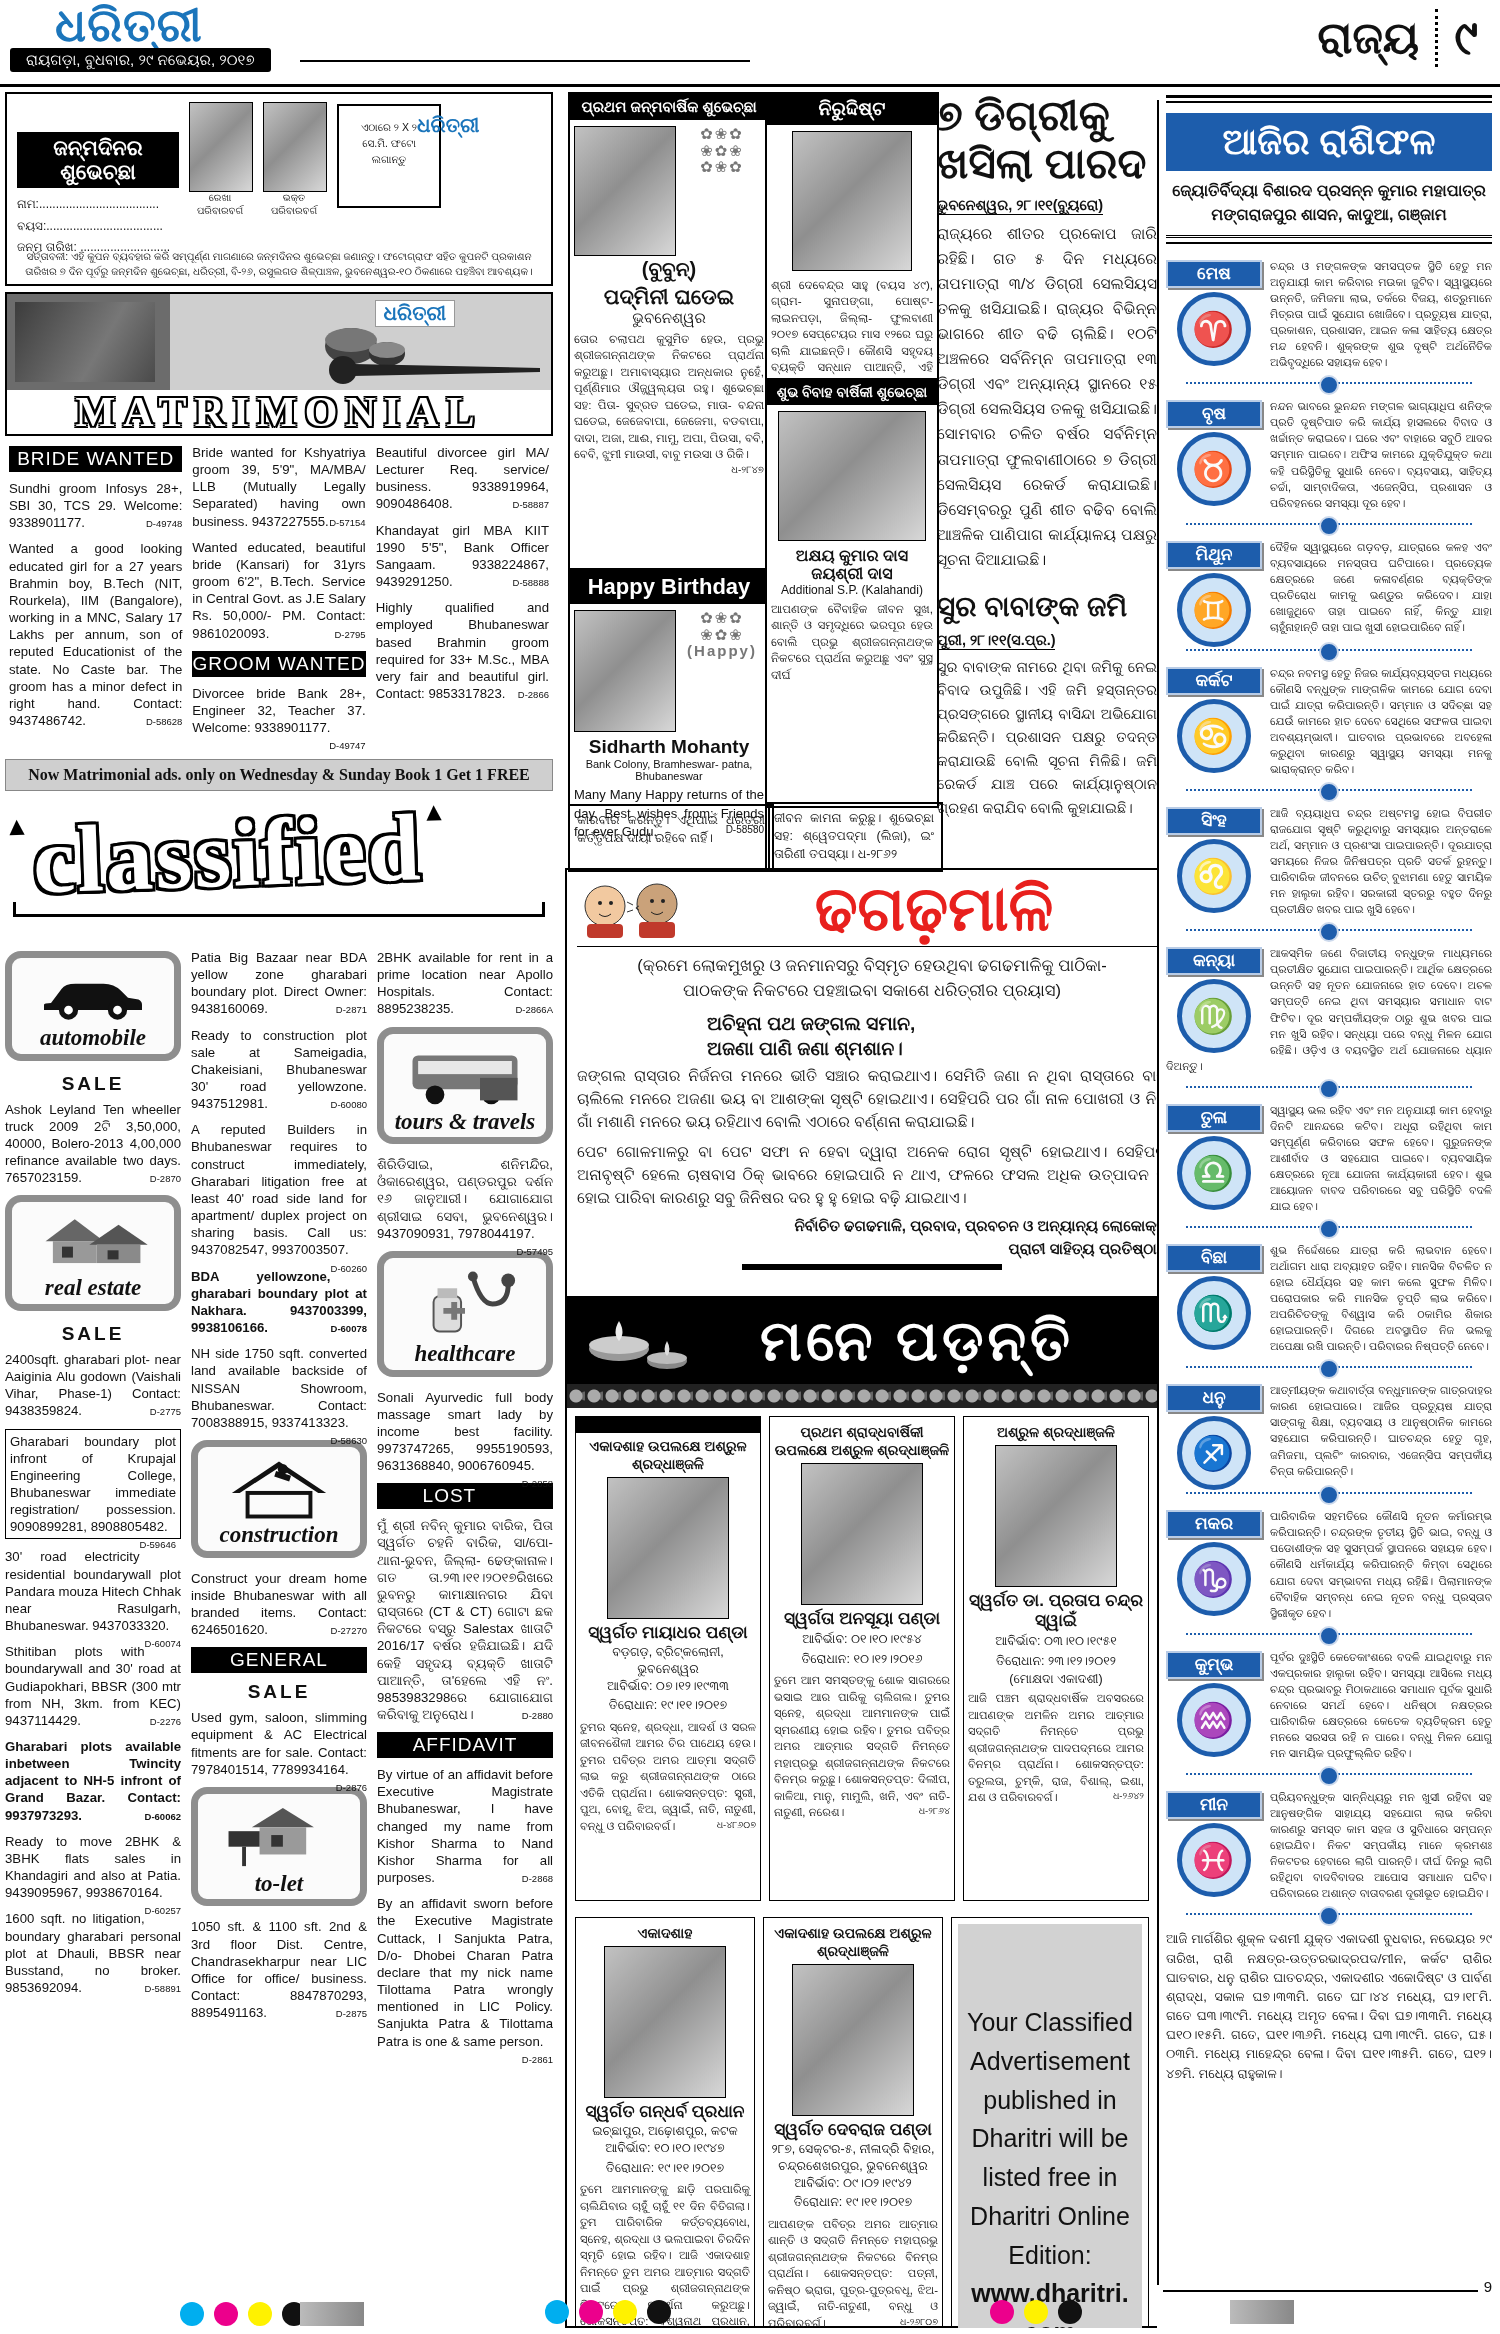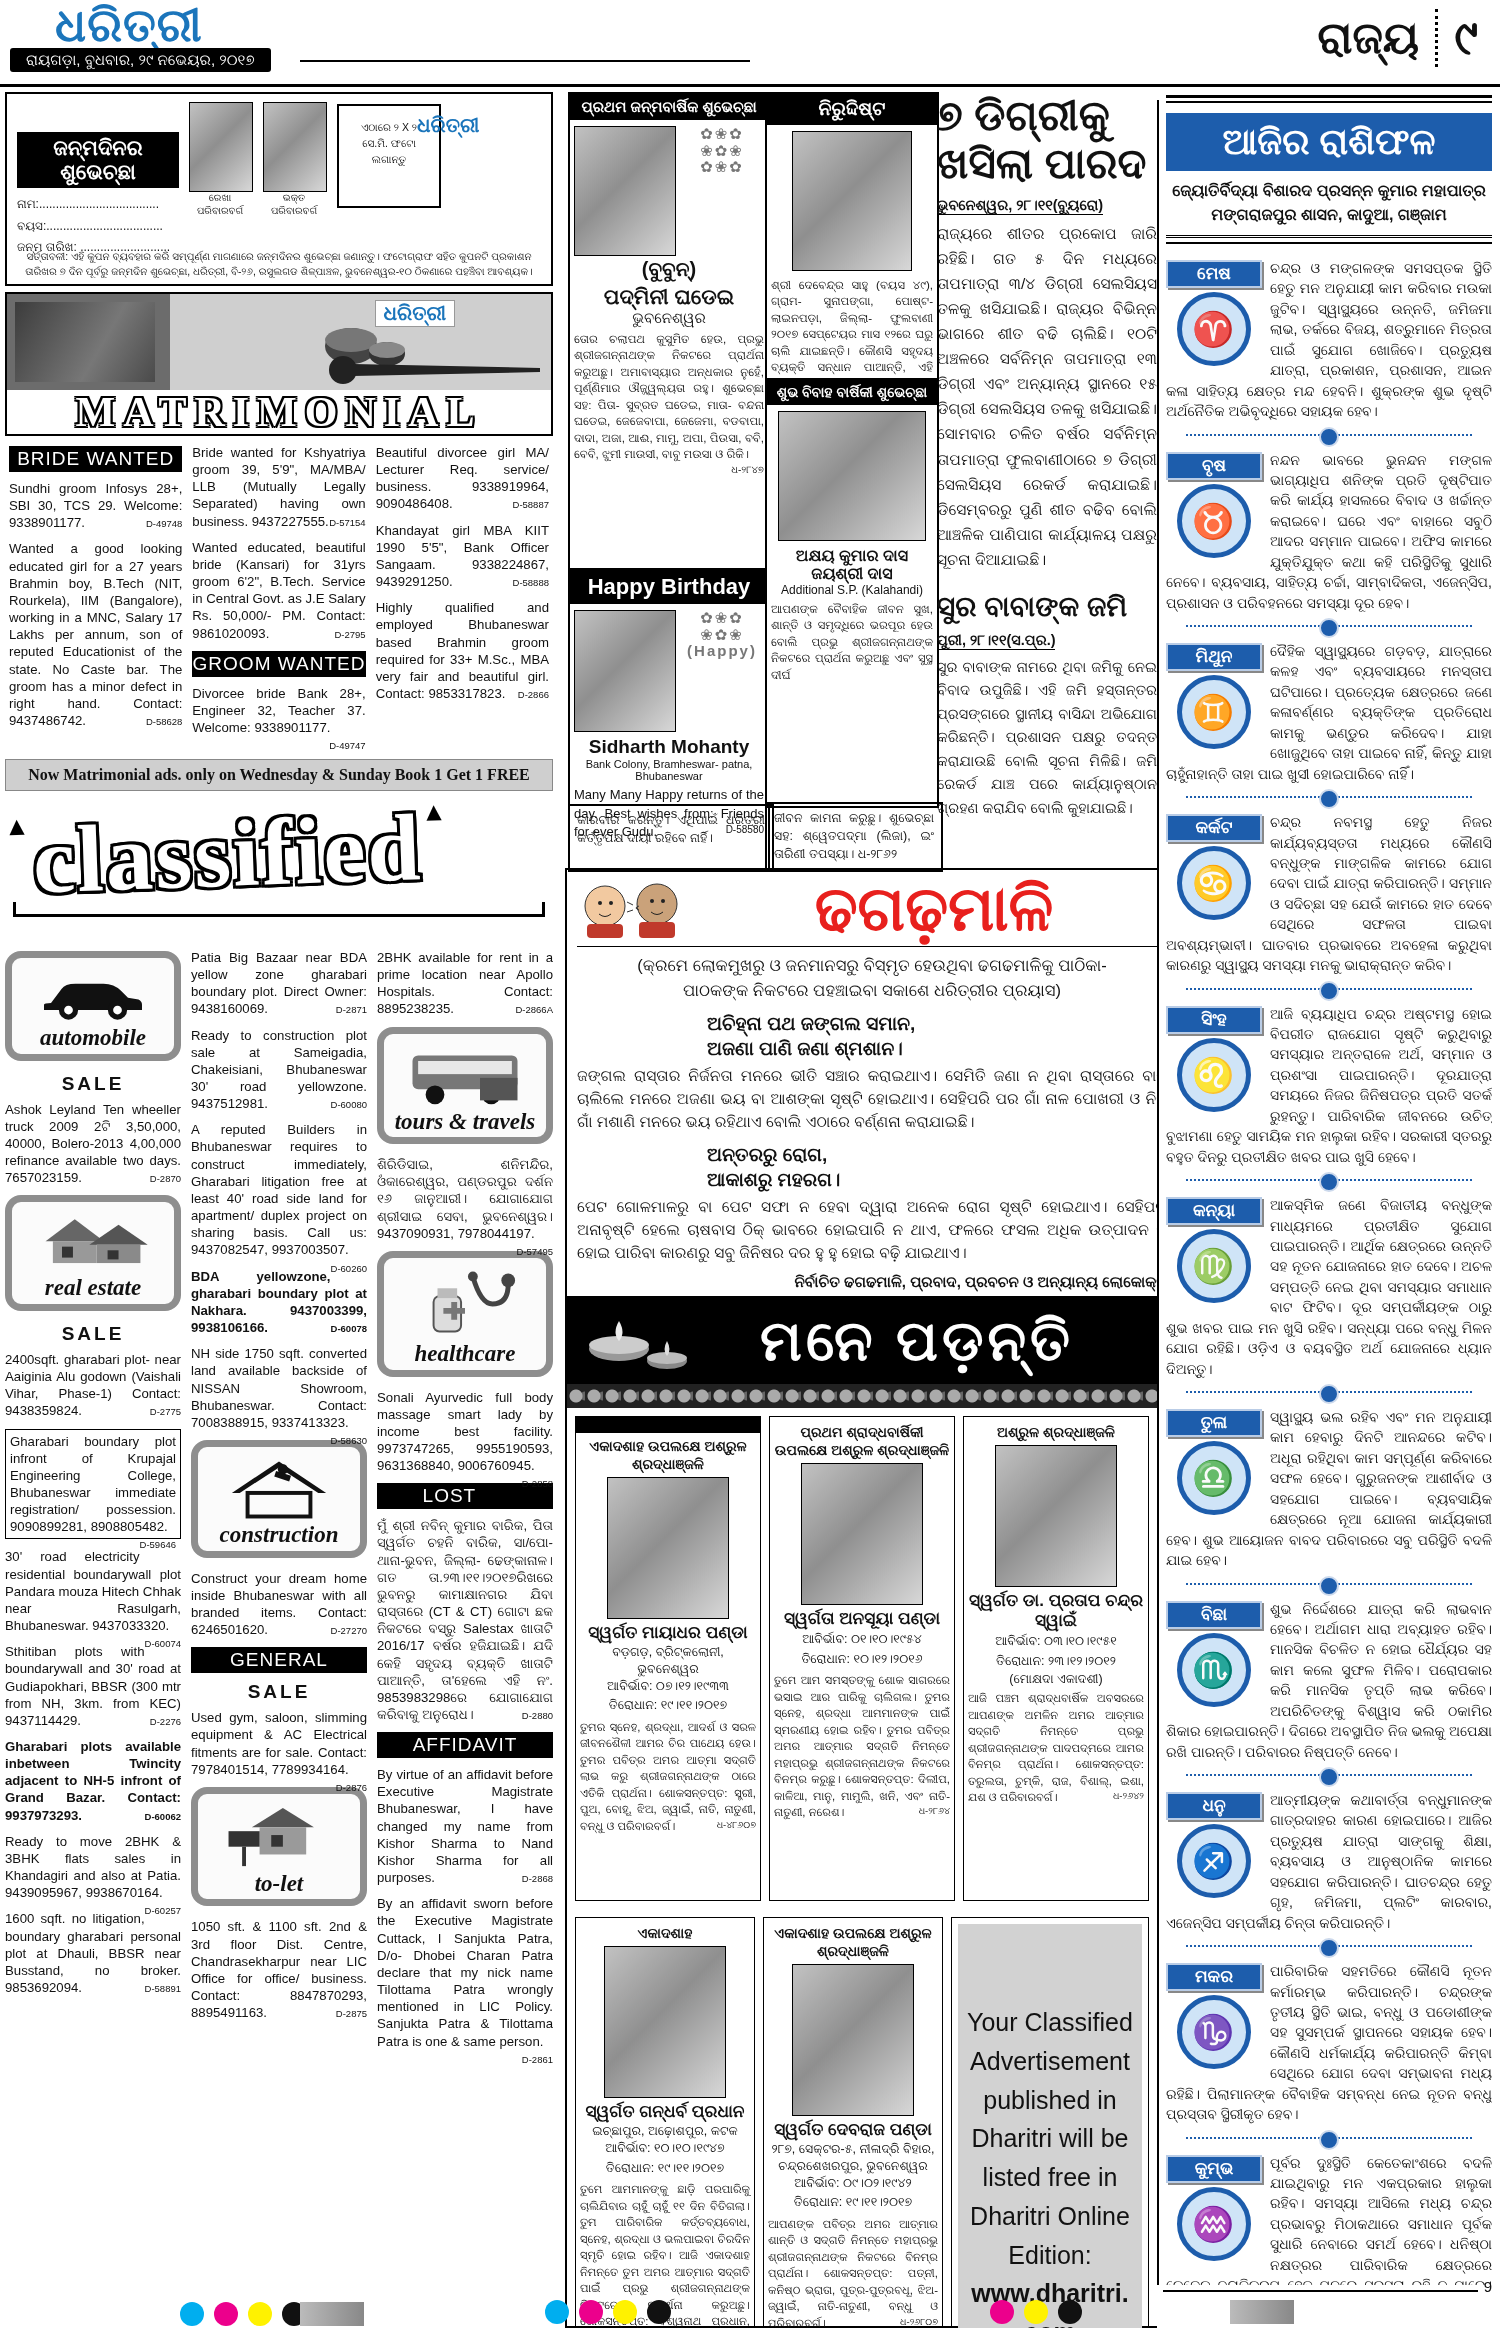--- a/index.html
+++ b/index.html
@@ -115,21 +115,21 @@
              padding:8px 0;margin:0 0 8px}
   .astro{text-align:center;font-size:16px;font-weight:bold;line-height:1.5}
   .horo-rule{border-top:3px double #000;border-bottom:2px solid #000;height:4px;margin:8px 0 14px}
   .sign{margin-bottom:2px}
   .sign-head{float:left;width:96px;margin:2px 8px 2px 0}
   .sign-label{background:#1d5dac;color:#fff;font-weight:bold;font-size:17px;text-align:center;
               padding:2px 4px;border:2px solid #b9cce6;box-shadow:2px 2px 0 #888}
   .sign-icon{width:64px;height:64px;border-radius:50%;background:#cfe4f7;border:5px solid #1d5dac;
              margin:4px auto 0;display:flex;align-items:center;justify-content:center}
   .sign-icon span{font-size:34px;color:#000}
-  .sign-text{font-size:14px;line-height:1.46;text-align:justify}
+  .sign-text{font-size:11px;line-height:1.46;text-align:justify}
   .sep{border-top:2px dotted #1d5dac;margin:12px 20px 14px;position:relative;clear:both}
   .sep .dot{position:absolute;left:50%;top:-9px;width:16px;height:16px;background:#1d5dac;
             border:2px solid #ccd9ec;border-radius:50%;transform:translateX(-50%)}
   .panchanga{font-size:12.8px;line-height:1.5;text-align:justify}
   .vline{position:absolute;left:1157px;top:100px;width:2px;height:2185px;background:#000}
   .bot-rule{position:absolute;left:1163px;top:2290px;width:315px;height:2px;background:#000}
   .bot-pg{position:absolute;right:8px;top:2278px;font-size:15px}
   
   .cmyk{position:absolute;display:flex;gap:10px}
   .cmyk i{width:24px;height:24px;border-radius:50%;display:block}
@@ -421,21 +421,20 @@
         <path d="M22 38 q6 5 12 0" stroke="#222" fill="none"></path>
           <path d="M74 36 q6 5 12 0" stroke="#222" fill="none"></path>
         <rect x="10" y="48" width="36" height="14" rx="4" fill="#c0392b"></rect>
           <rect x="62" y="46" width="36" height="16" rx="4" fill="#c0392b"></rect>
       </svg>
       <div class="dhag-title">ଢଗଢ଼ମାଳି</div>
     </div>
     <div class="dhag-intro">(କ୍ରମେ ଲୋକମୁଖରୁ ଓ ଜନମାନସରୁ ବିସ୍ମୃତ ହେଉଥିବା ଢଗଢମାଳିକୁ ପାଠିକା-ପାଠକଙ୍କ ନିକଟରେ ପହଞ୍ଚାଇବା ସକାଶେ ଧରିତ୍ରୀର ପ୍ରୟାସ)</div>
     <div class="saying"><span>ଅଚିହ୍ନା ପଥ ଜଙ୍ଗଲ ସମାନ,</span><br><span>ଅଜଣା ପାଣି ଜଣା ଶ୍ମଶାନ।</span></div>
     <div class="expl">ଜଙ୍ଗଲ ରାସ୍ତାର ନିର୍ଜନତା ମନରେ ଭୀତି ସଞ୍ଚାର କରାଇଥାଏ। ସେମିତି ଜଣା ନ ଥିବା ରାସ୍ତାରେ ବାଟ ଚାଲିଲେ ମନରେ ଅଜଣା ଭୟ ବା ଆଶଙ୍କା ସୃଷ୍ଟି ହୋଇଥାଏ। ସେହିପରି ପର ଗାଁ ନାଳ ପୋଖରୀ ଓ ନିଜ ଗାଁ ମଶାଣି ମନରେ ଭୟ ରହିଥାଏ ବୋଲି ଏଠାରେ ବର୍ଣ୍ଣନା କରାଯାଇଛି।</div>
-    <div class="saying"><span>ଅନ୍ତରରୁ ରୋଗ,</span><br><span>ଆକାଶରୁ ମହରଗ।</span></div>
     <div class="expl">ପେଟ ଗୋଳମାଳରୁ ବା ପେଟ ସଫା ନ ହେବା ଦ୍ୱାରା ଅନେକ ରୋଗ ସୃଷ୍ଟି ହୋଇଥାଏ। ସେହିପରି ଅନାବୃଷ୍ଟି ହେଲେ ଚାଷବାସ ଠିକ୍ ଭାବରେ ହୋଇପାରି ନ ଥାଏ, ଫଳରେ ଫସଲ ଅଧିକ ଉତ୍ପାଦନ ନ ହୋଇ ପାରିବା କାରଣରୁ ସବୁ ଜିନିଷର ଦର ହୁ ହୁ ହୋଇ ବଢ଼ି ଯାଇଥାଏ।</div>
     <div class="dhag-foot"><span>ନିର୍ବାଚିତ ଢଗଢମାଳି, ପ୍ରବାଦ, ପ୍ରବଚନ ଓ ଅନ୍ୟାନ୍ୟ ଲୋକୋକ୍ତି</span><br><span>ପ୍ରାଚୀ ସାହିତ୍ୟ ପ୍ରତିଷ୍ଠାନ</span></div>
     <div class="dhag-bar"></div>
   </div>
 
   <div class="mane" style="left:0;top:1204px;width:590px;height:1028px">
     <div class="mane-head">
       <svg width="110" height="64" viewBox="0 0 110 64">
         <ellipse cx="36" cy="40" rx="30" ry="12" fill="#999"></ellipse>
           <ellipse cx="36" cy="36" rx="30" ry="9" fill="#ccc"></ellipse>

